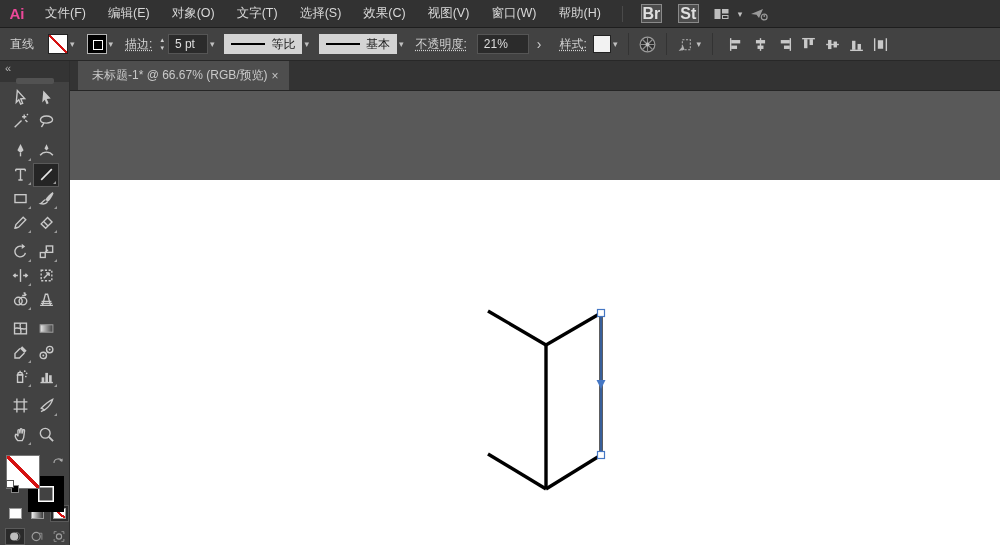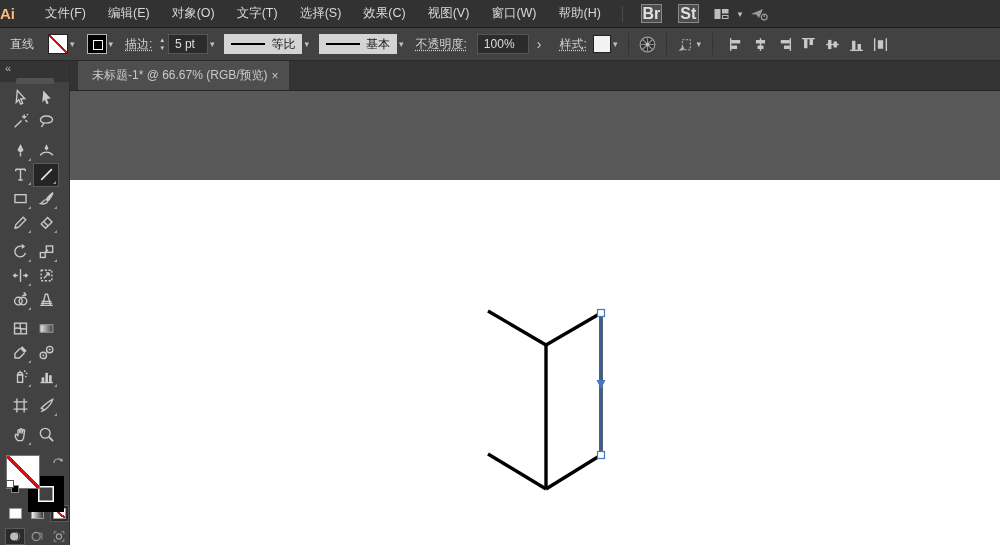--- a/index.html
+++ b/index.html
@@ -1,21 +1,21 @@
 <!DOCTYPE html>
 <html><head>
 <meta charset="utf-8">
 <style>
   * { margin:0; padding:0; box-sizing:border-box; }
   html,body { width:1000px; height:545px; overflow:hidden; }
   body { font-family:"Liberation Sans","DejaVu Sans",sans-serif; background:#3f3f3f; font-size:12px; color:#cfcfcf; }
 
   
   .menubar { height:28px; background:#323232; display:flex; align-items:center; border-bottom:1px solid #1e1e1e; }
-  .ai-logo { width:34px; text-align:left; font-weight:bold; font-size:15px; color:#fdba74; }
+  .ai-logo { width:34px; text-align:center; font-weight:bold; font-size:15px; color:#ec4899; }
   .menu-items { display:flex; align-items:flex-start; }
   .menu-item { padding:0 11px; line-height:27px; font-size:12.5px; color:#d8d8d8; cursor:default; }
   .mb-sep { width:1px; height:16px; background:#4a4a4a; margin:0 10px; }
   .sq-btn { width:21px; height:19px; margin:0 8px; background:#4d4d4d; border:1px solid #8a8a8a; color:#e0e0e0;
             font-size:16px; font-weight:bold; display:flex; align-items:center; justify-content:center; }
   .mb-icon { margin:0 6px; display:flex; align-items:center; }
   .chev { font-size:9px; color:#c0c0c0; padding:0 2px; }
 
   
   .controlbar { height:33px; background:#424242; display:flex; align-items:center; border-bottom:1px solid #282828; padding-left:10px; white-space:nowrap; overflow:hidden; }
@@ -136,21 +136,21 @@
     <span class="dd-line"></span>
     <span>等比</span>
   </div>
   <span class="chev">▾</span>
   <div class="dd-light">
     <span class="dd-line"></span>
     <span>基本</span>
   </div>
   <span class="chev">▾</span>
   <span class="cb-link">不透明度:</span>
-  <div class="field f-opacity">100%</div>
+  <div class="field f-opacity">21%</div>
   <span class="more-arrow">›</span>
   <span class="cb-link">样式:</span>
   <div class="swatch-style"></div>
   <span class="chev">▾</span>
   <div class="cb-sep"></div>
   <div class="cb-iconbtn">
     <svg width="19" height="19" viewBox="0 0 16 16">
         <circle cx="8" cy="8" r="6.2" fill="#2e2e2e" stroke="#9c9c9c"></circle>
         <path d="M8 2 V14 M2 8 H14 M3.8 3.8 L12.2 12.2 M12.2 3.8 L3.8 12.2" stroke="#8d8d8d" stroke-width="1"></path>
         <circle cx="8" cy="8" r="1.6" fill="#bdbdbd"></circle>

